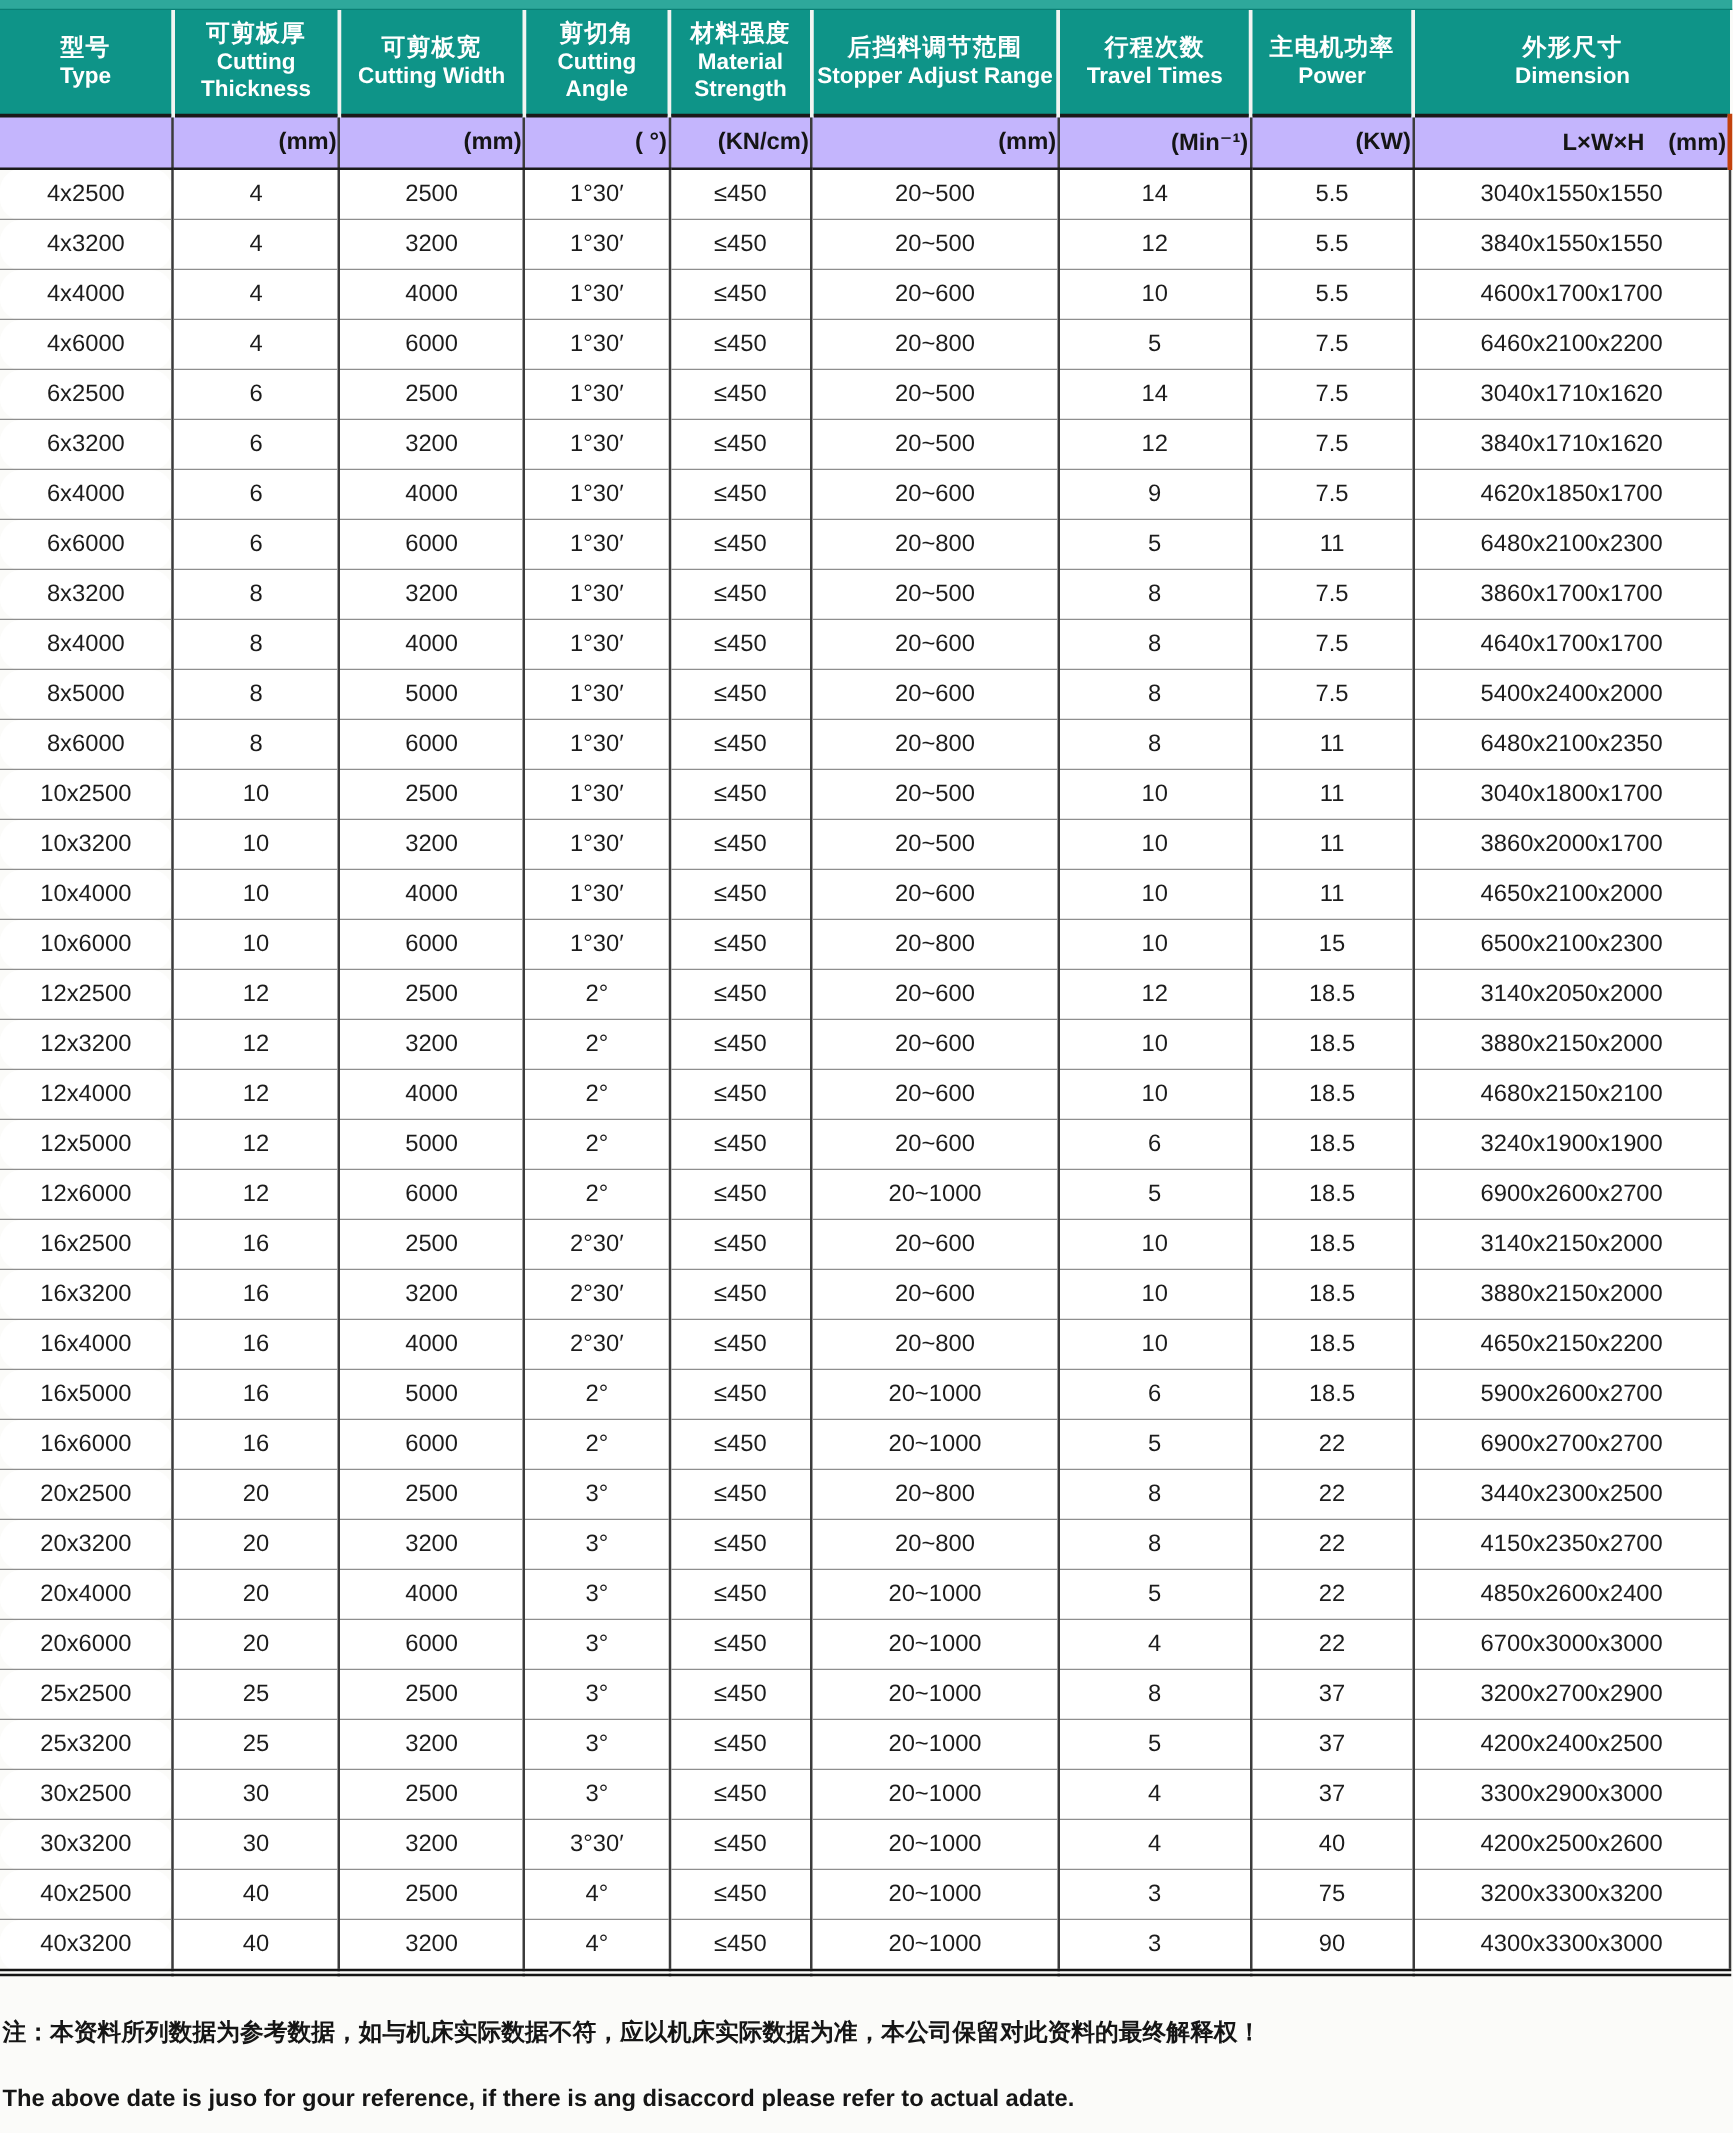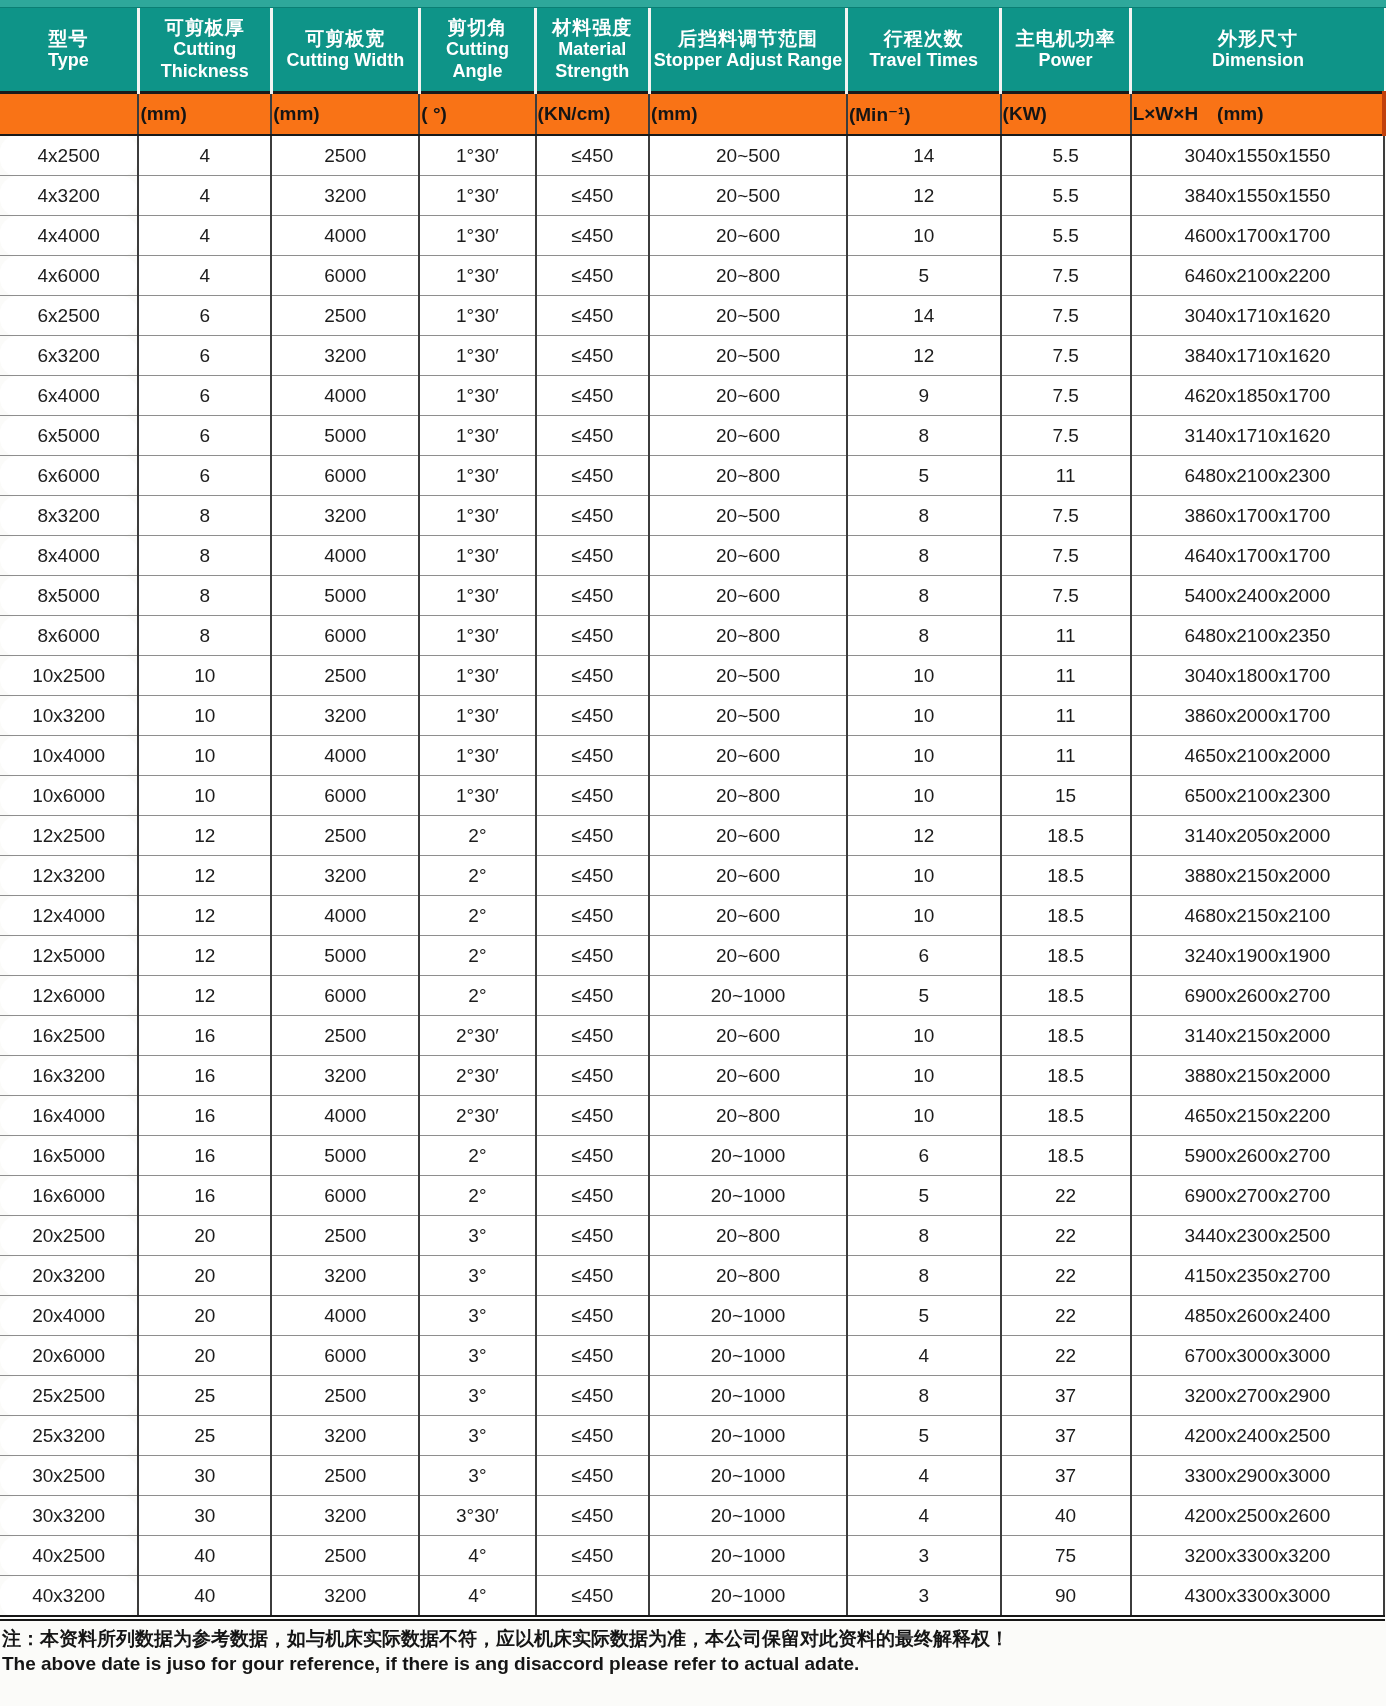--- a/index.html
+++ b/index.html
@@ -50,23 +50,23 @@
     padding: 2px 3px;
     border-left: 3px solid #f4f4f2;
     font-weight: bold;
     line-height: 1.22;
   }
   tr.header-row th:first-child { border-left: none; text-align: center; }
   tr.header-row .zh { font-size: 19px; letter-spacing: 1px; }
   tr.header-row .en { font-size: 18px; font-weight: 600; }
 
   tr.units-row td {
-    background: #f97316;
+    background: #c4b5fd;
     height: 38px;
-    text-align: left;
+    text-align: right;
     vertical-align: middle;
     font-size: 19px;
     font-weight: 600;
     color: #151515;
     border-top: 3px solid #1a1a1a;
     border-bottom: 2px solid #1a1a1a;
     border-left: 2px solid #3c3c3c;
     border-right: 2px solid #3c3c3c;
   }
   tr.units-row td:first-child { border-left: none; }
@@ -90,20 +90,21 @@
 
   .notes {
     padding: 6px 2px 0 2px;
   }
   .note-line {
     font-size: 19px;
     font-weight: 600;
     color: #151515;
     line-height: 1.3;
     white-space: nowrap;
+    margin-top: 28px;
   }
 </style>
 </head>
 <body>
 
 <div class="sheet">
   <div class="topband"></div>
 
   <table class="spec">
     <colgroup>
@@ -240,31 +241,20 @@
           <td>6</td>
           <td>4000</td>
           <td>1°30′</td>
           <td>≤450</td>
           <td>20~600</td>
           <td>9</td>
           <td>7.5</td>
           <td>4620x1850x1700</td>
         </tr>
         <tr>
-          <td>6x5000</td>
-          <td>6</td>
-          <td>5000</td>
-          <td>1°30′</td>
-          <td>≤450</td>
-          <td>20~600</td>
-          <td>8</td>
-          <td>7.5</td>
-          <td>3140x1710x1620</td>
-        </tr>
-        <tr>
           <td>6x6000</td>
           <td>6</td>
           <td>6000</td>
           <td>1°30′</td>
           <td>≤450</td>
           <td>20~800</td>
           <td>5</td>
           <td>11</td>
           <td>6480x2100x2300</td>
         </tr>

